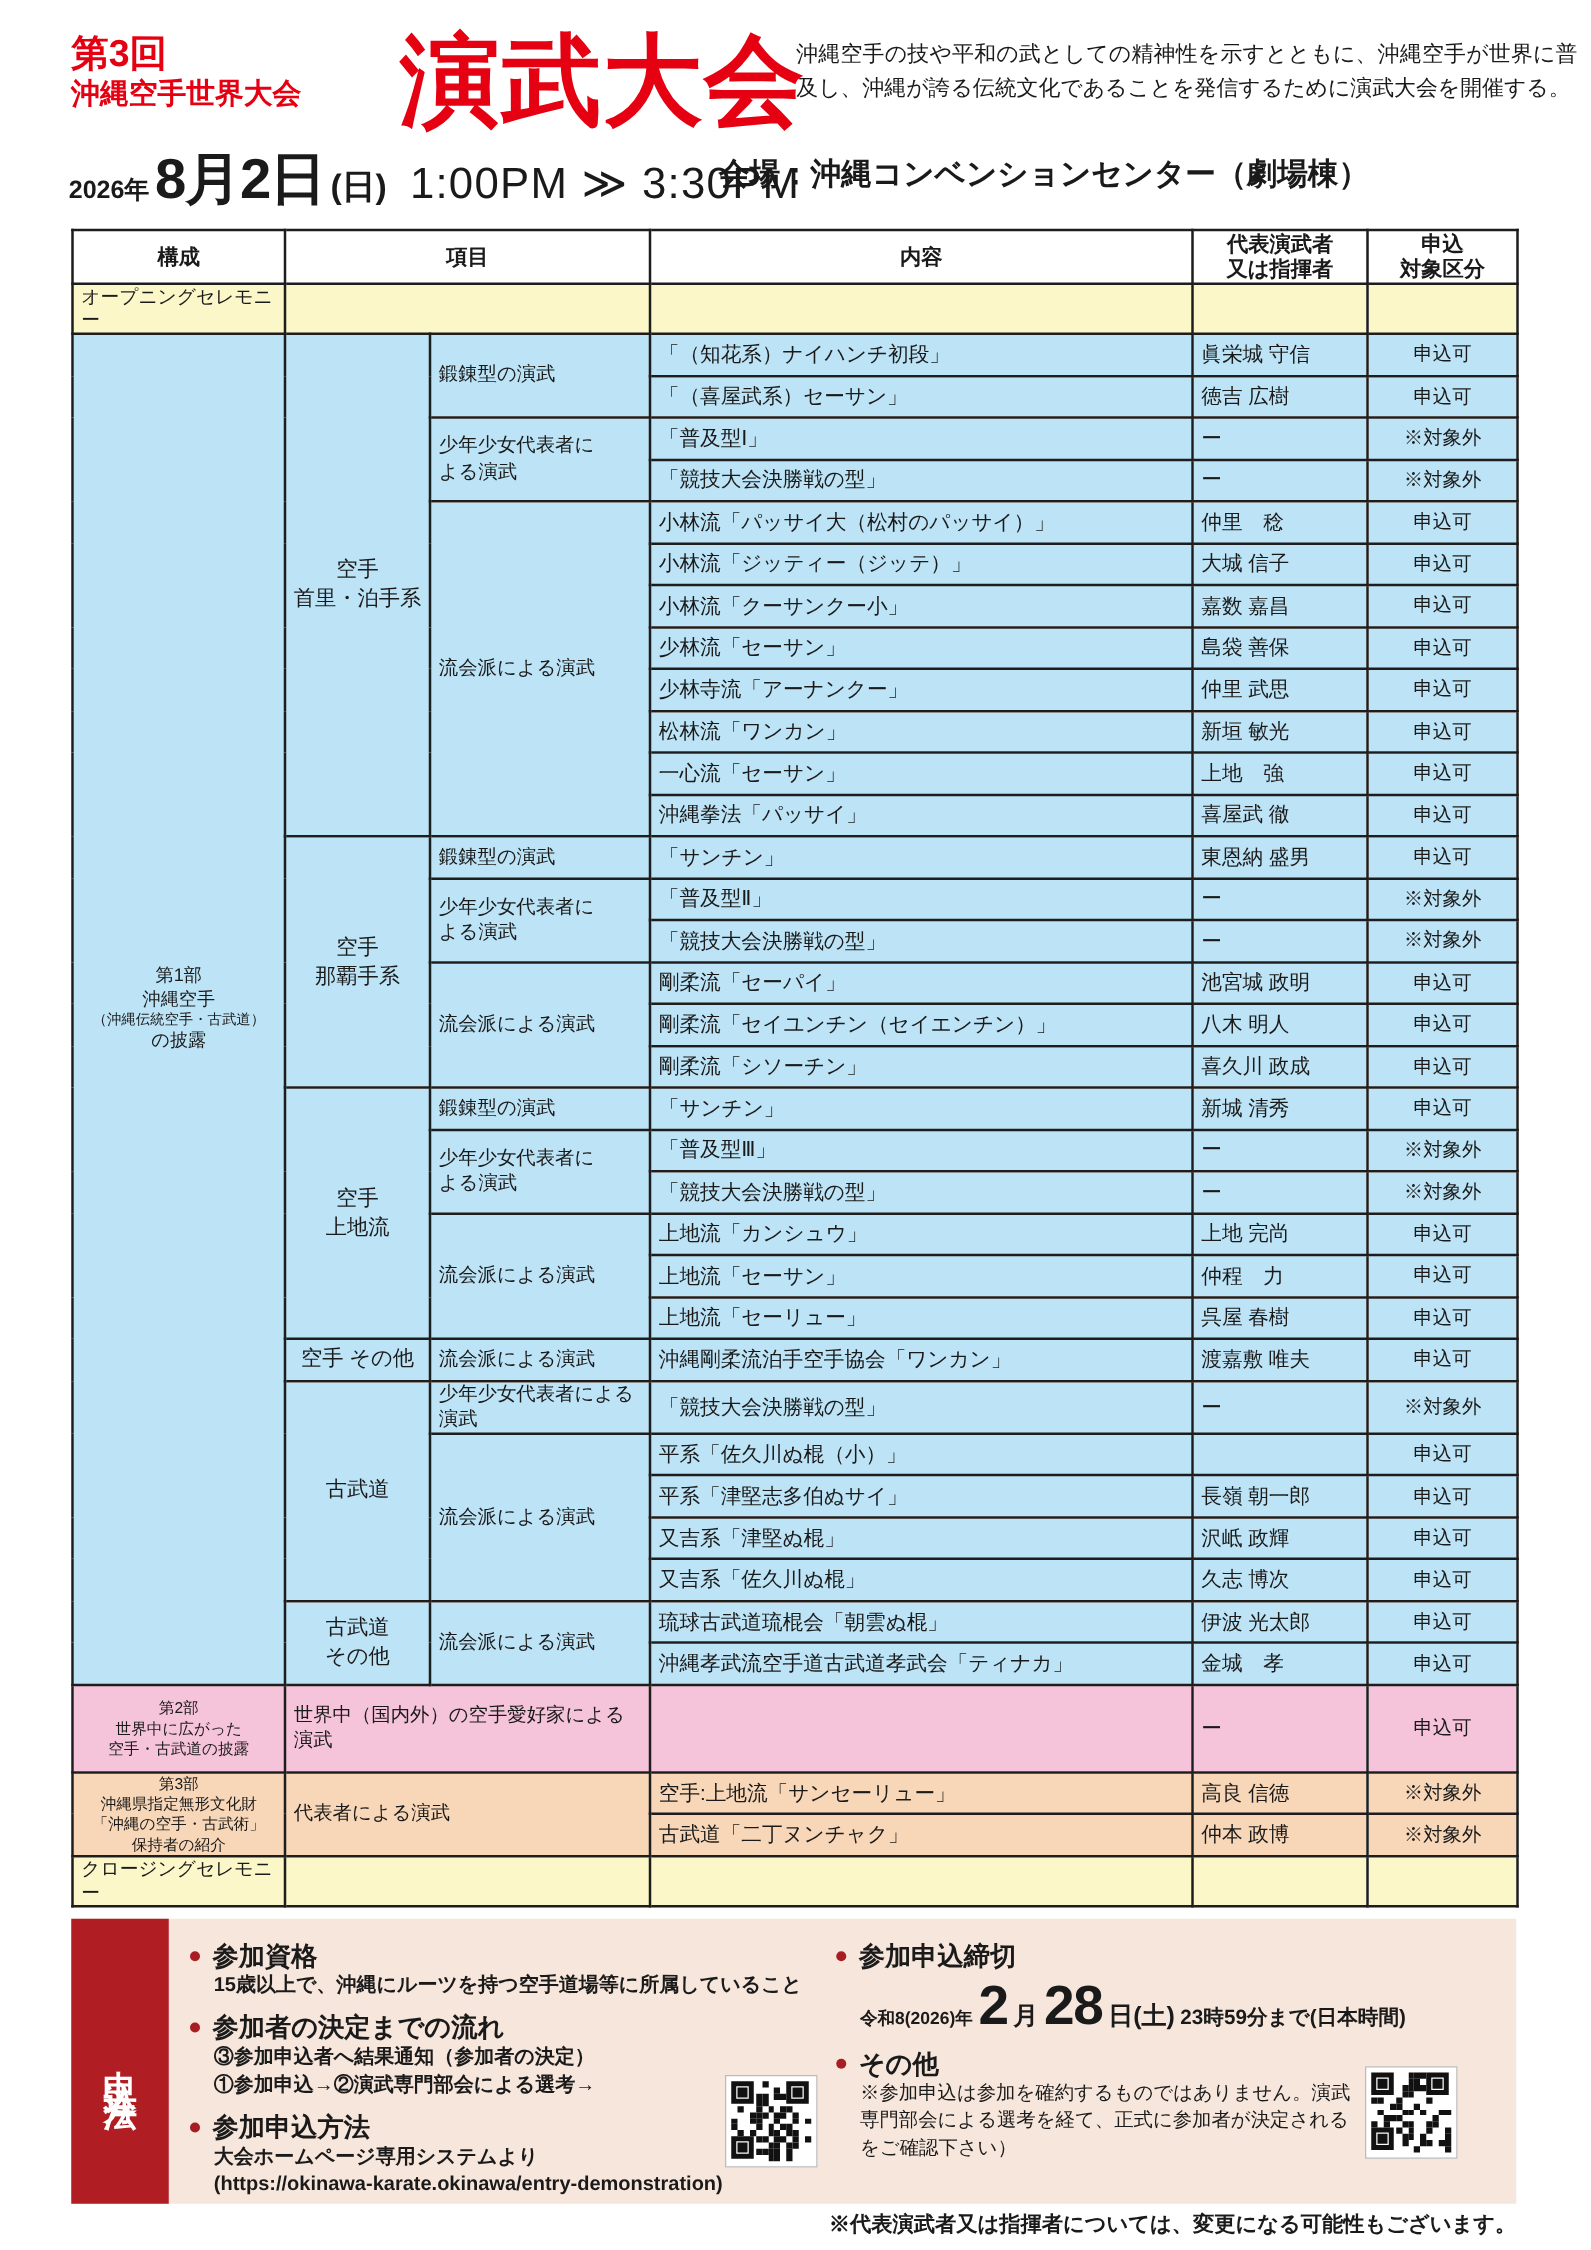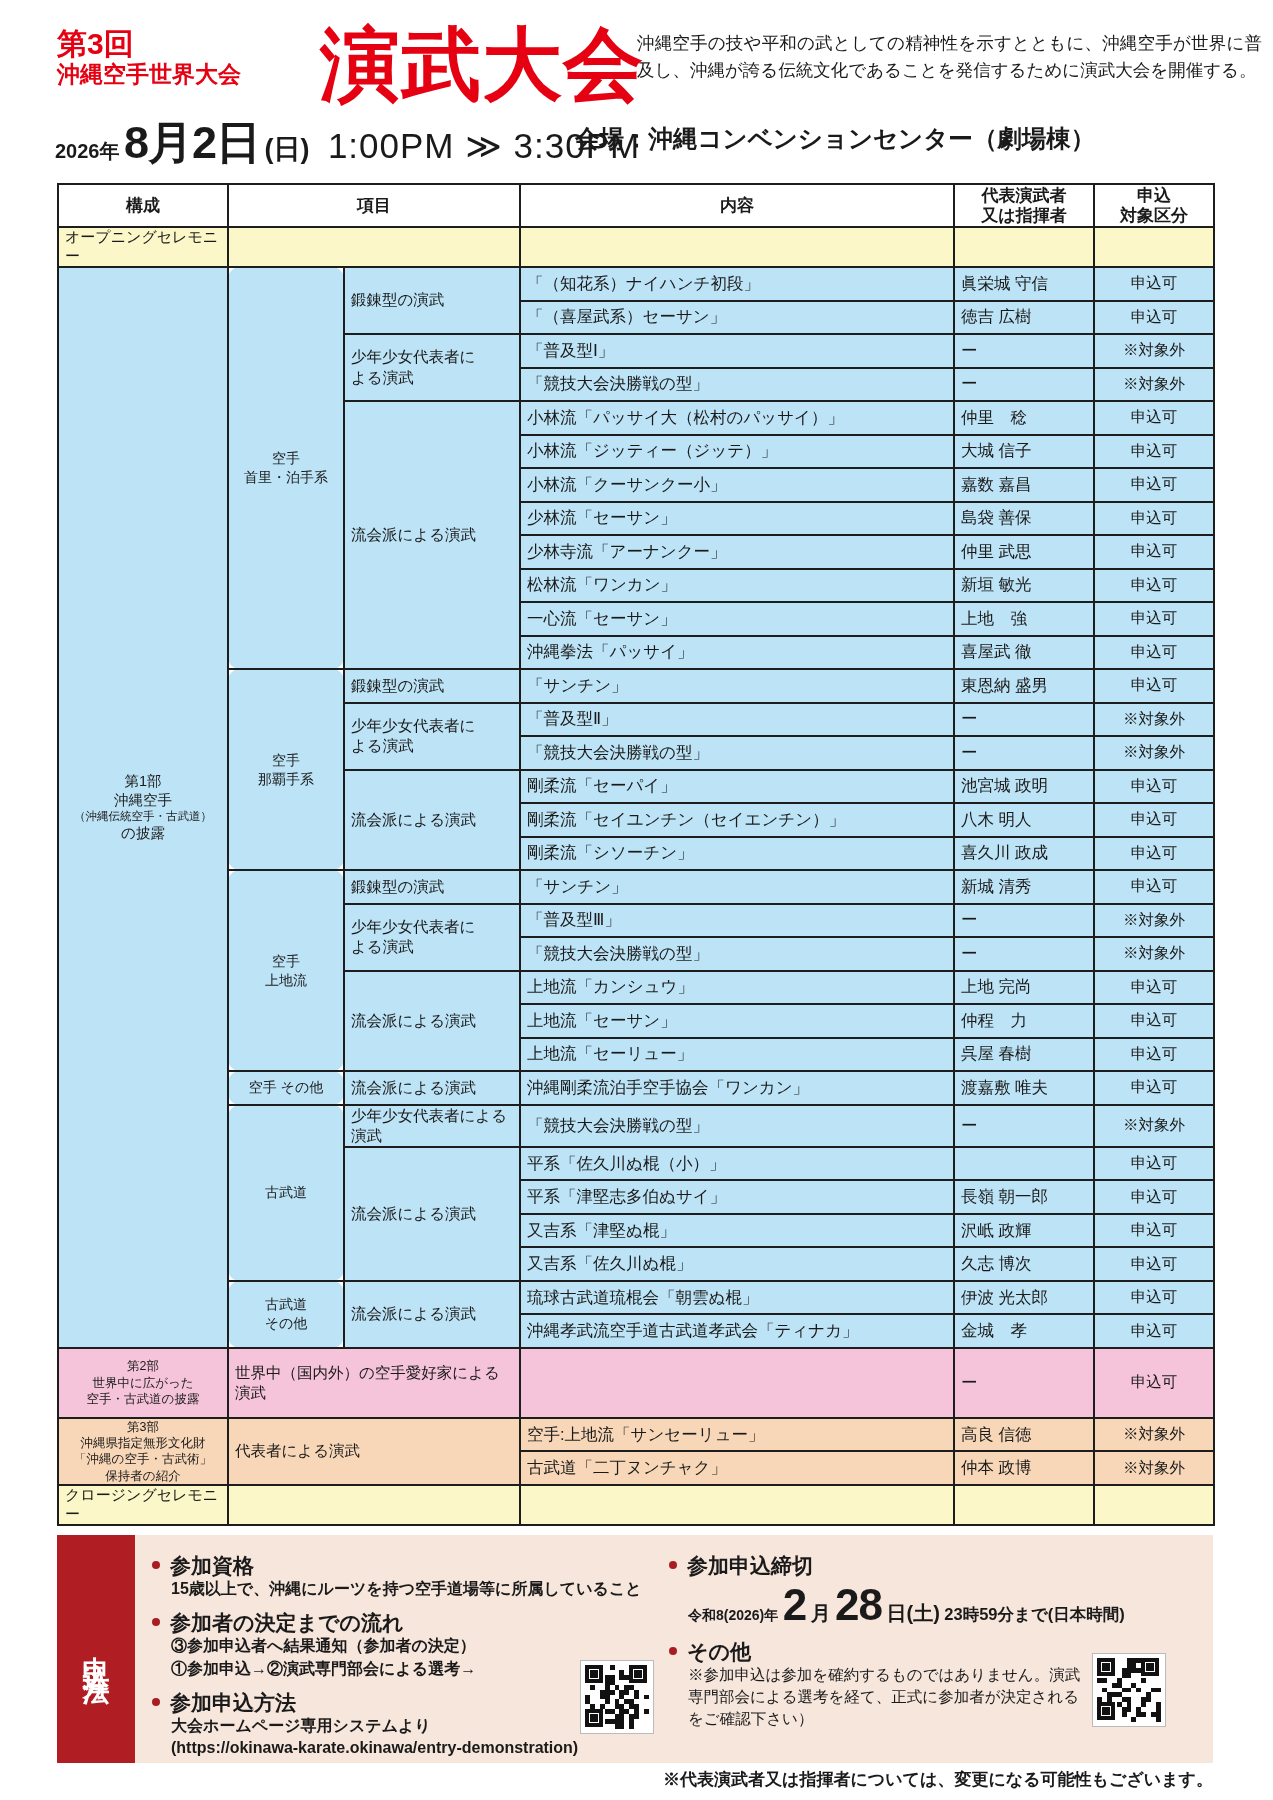--- a/index.html
+++ b/index.html
@@ -34,21 +34,21 @@
   tr.row-h{height:33.5px;}
   tr.g-cont td{border-top:1.5px dashed #8b98a3;}
   td.c-ceremony-label{background:#fbf7c8;font-size:15px;font-weight:500;padding-left:8px;}
   td.c-ceremony{background:#fbf7c8;}
   td.blue{background:#bde3f6;}
   td.pink{background:#f6c4da;}
   td.peach{background:#f8d7b8;}
   td.c-label{text-align:center;font-size:14.5px;line-height:1.3;font-weight:500;}
   td.c-label .small{font-size:11.5px;}
   td.c-label.multi{font-size:12.5px;}
-  td.c-cat{text-align:center;font-size:14px;line-height:1.35;font-weight:500;border-radius:12px;}
+  td.c-cat{text-align:center;font-size:17px;line-height:1.35;font-weight:500;}
   td.c-item{font-size:15.5px;line-height:1.3;padding-left:9px;font-weight:500;}
   td.c-content{font-size:16.5px;padding-left:13px;font-weight:500;}
   td.c-perf{font-size:16.5px;padding-left:13px;font-weight:500;}
   td.c-status{font-size:15.5px;text-align:center;font-weight:500;}
   
   #app-box{left:57px;top:1535px;width:1156px;height:228px;background:#f7e6dc;}
   #app-sidebar{left:0;top:0;width:78px;height:228px;background:#b01e23;
     display:flex;align-items:center;justify-content:center;}
   #app-sidebar .vtext{writing-mode:vertical-rl;color:#ffffff;font-size:27px;font-weight:bold;letter-spacing:7px;}
   .bullet-item{position:relative;padding-left:18px;margin-bottom:9px;}

